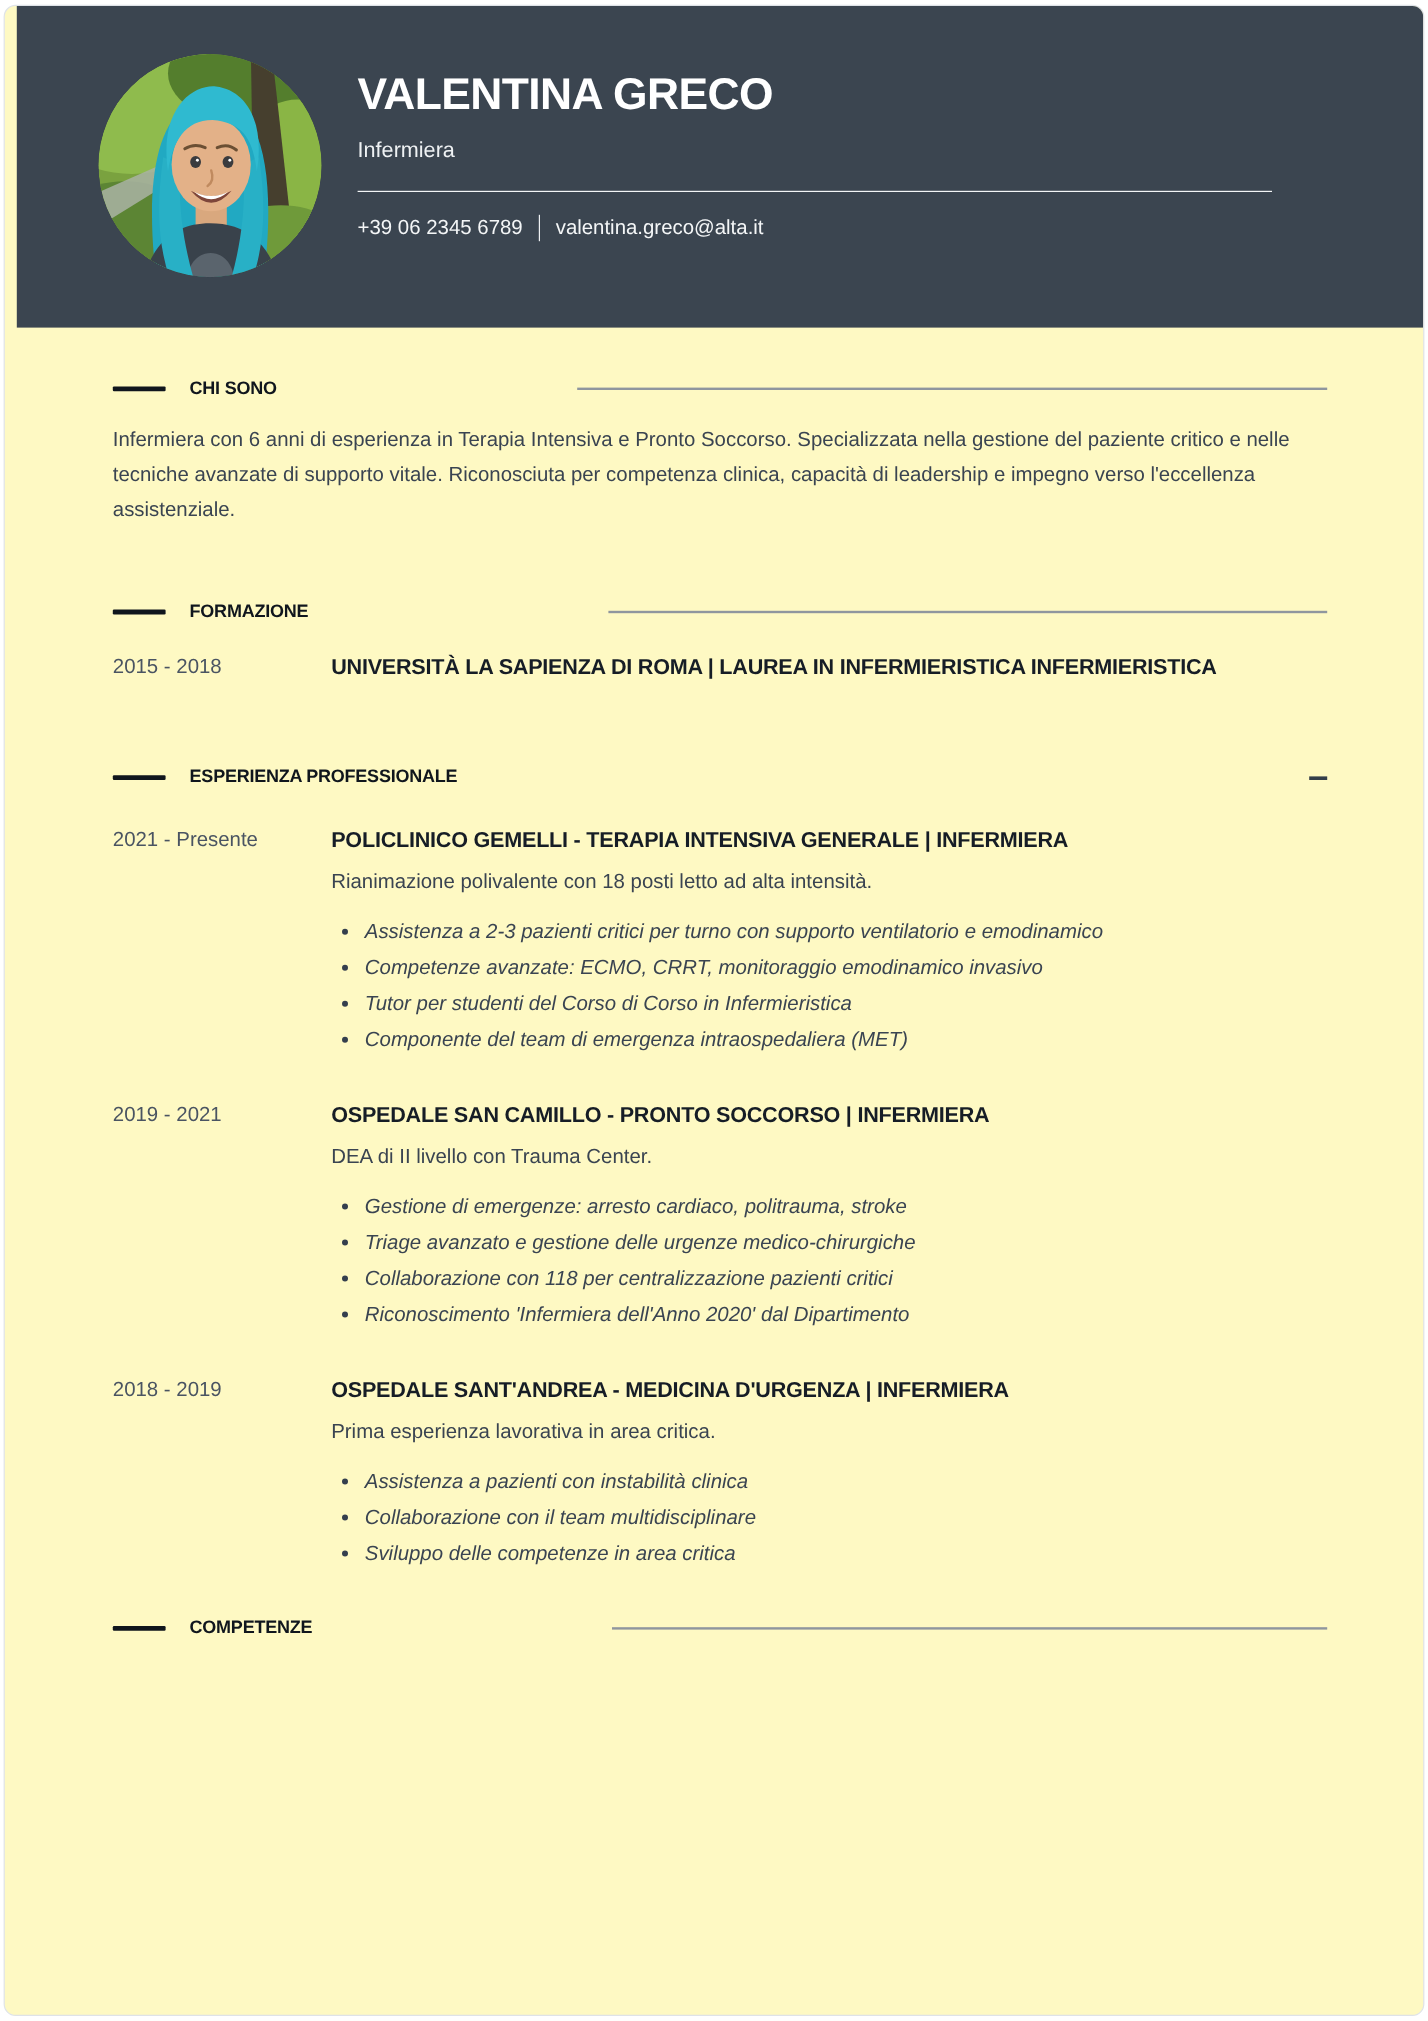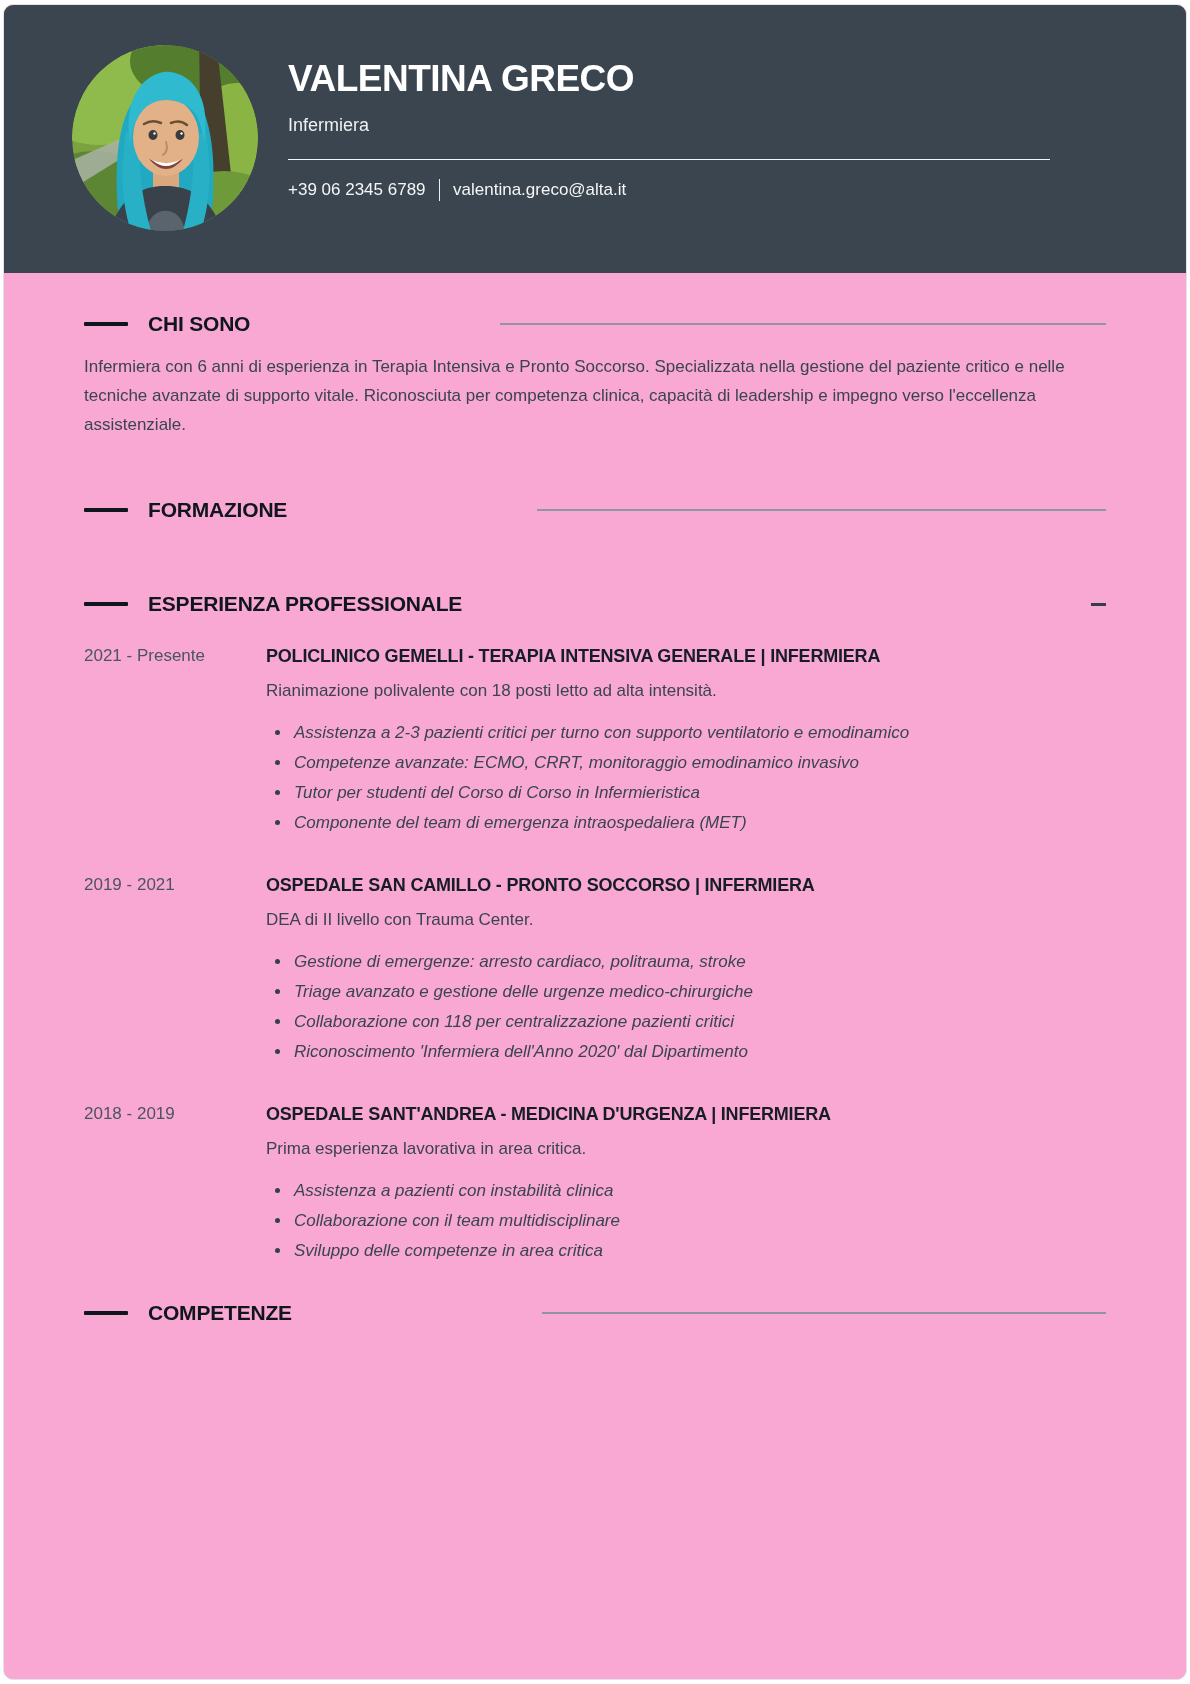--- a/index.html
+++ b/index.html
@@ -12,21 +12,22 @@
     --page-border:#dfe3e8;
   }
   *{box-sizing:border-box;margin:0;padding:0;}
   html,body{width:1190px;height:1684px;background:#ffffff;}
   body{font-family:"Liberation Sans","DejaVu Sans",sans-serif;position:relative;}
   .page{
     position:absolute;left:3px;top:4px;right:3px;bottom:4px;
     border:1px solid var(--page-border);
     border-radius:10px;
     overflow:hidden;
-    background:#f9a8d4;
+    background:#fef9c3;
+    padding-left:10px;
   }
 
   
   .hero{
     position:relative;
     height:268px;
     background:var(--header-background);
   }
   .photo{
     position:absolute;left:68px;top:40px;
@@ -54,21 +55,21 @@
 
   
   .main{padding:0 80px;}
 
   .sec{display:flex;align-items:center;}
   .sec .tick{
     width:44px;height:4px;background:var(--heading-text);
     margin-right:20px;flex:0 0 44px;border-radius:1px;
   }
   .sec h2{
-    font-size:21px;font-weight:bold;color:var(--heading-text);
+    font-size:15px;font-weight:bold;color:var(--heading-text);
     letter-spacing:-0.2px;line-height:30px;white-space:nowrap;
   }
   .sec .rule{
     flex:1 1 auto;height:2px;background:var(--rule);margin-left:250px;
   }
   .sec .rule-mini{
     flex:0 0 15px;width:15px;height:3px;background:#333e49;margin-left:auto;
     cursor:pointer;
   }
 
@@ -185,20 +186,26 @@
       </div>
       <p class="about-text">Infermiera con 6 anni di esperienza in Terapia Intensiva e Pronto Soccorso. Specializzata nella gestione del paziente critico e nelle tecniche avanzate di supporto vitale. Riconosciuta per competenza clinica, capacità di leadership e impegno verso l'eccellenza assistenziale.</p>
     </section>
 
     <section class="sec-education">
       <div class="sec">
         <span class="tick"></span>
         <h2>FORMAZIONE</h2>
         <span class="rule"></span>
       </div>
+      <div class="entry edu-row">
+        <div class="period">2015 - 2018</div>
+        <div class="entry-body">
+          <div class="entry-title">UNIVERSITÀ LA SAPIENZA DI ROMA | LAUREA IN INFERMIERISTICA INFERMIERISTICA</div>
+        </div>
+      </div>
     </section>
 
     <section class="sec-experience">
       <div class="sec">
         <span class="tick"></span>
         <h2>ESPERIENZA PROFESSIONALE</h2>
         <span class="rule-mini"></span>
       </div>
 
       <div class="entry job">

